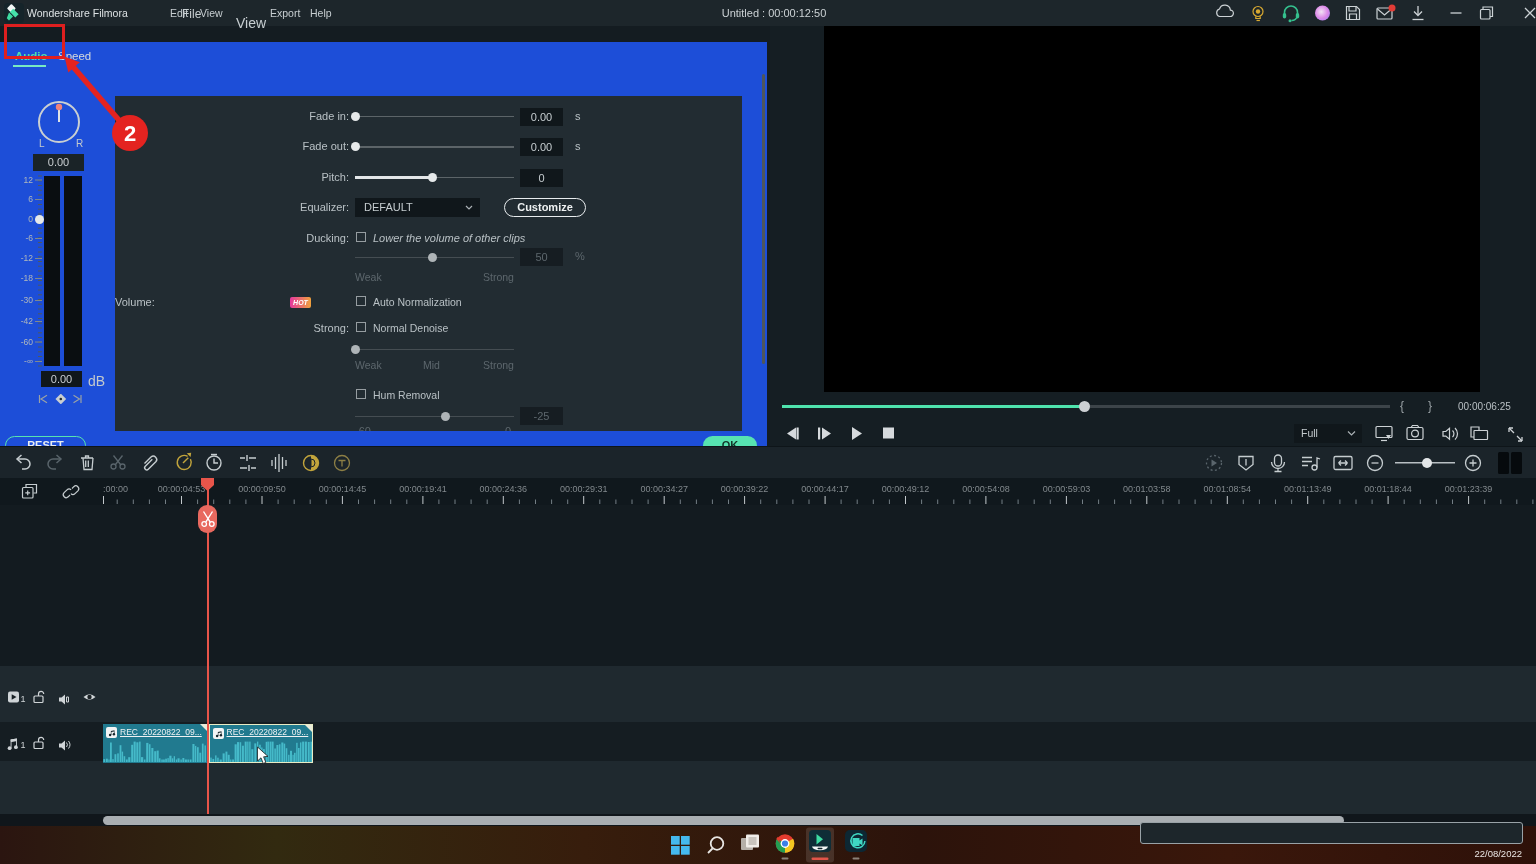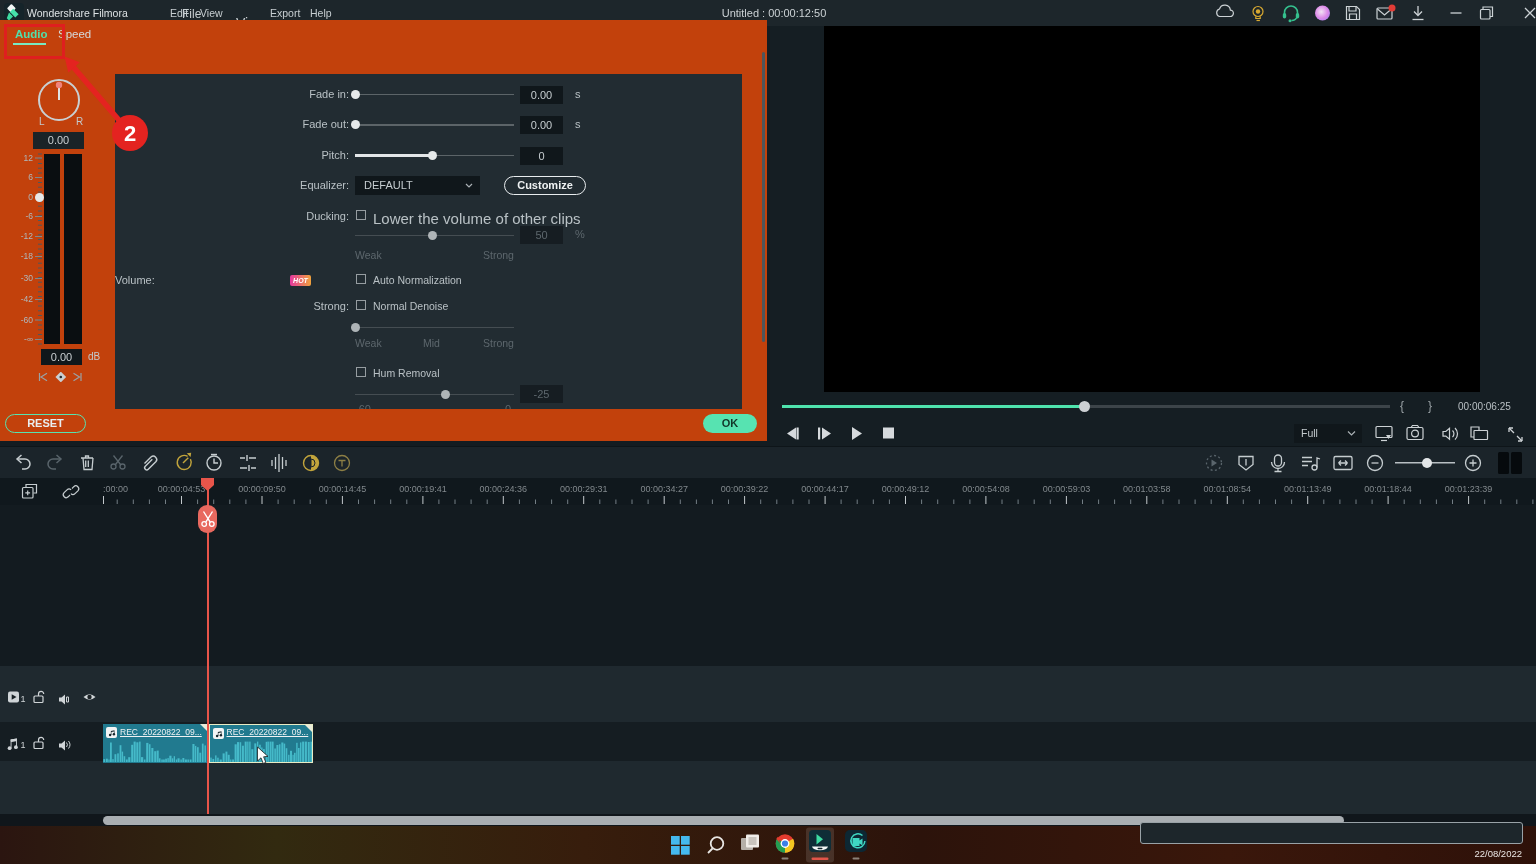--- a/index.html
+++ b/index.html
@@ -74,21 +74,21 @@
 <g stroke="#ccd2d5" fill="none" stroke-width="1.2">
   <rect x="270.5" y="9.5" width="9.5" height="9.5" rx="1"></rect>
   <path d="M273 9.5 v-2.5 h9.5 v9.5 h-2.5"></path>
 </g>
 <g stroke="#ccd2d5" stroke-width="1.3">
   <path d="M315 8 l10 10 M325 8 l-10 10"></path>
 </g>
 </svg>
   </div>
 
-  <div class="abs" id="leftpanel" style="left:0;top:20px;width:767px;height:421px;background:#c2410c;">
+  <div class="abs" id="leftpanel" style="left:0;top:42px;width:767px;height:421px;background:#1d4ed8;">
 
     <div class="abs" style="left:15px;top:8px;color:#4fe0ab;font-size:11.5px;font-weight:bold;">Audio</div>
     <div class="abs" style="left:13px;top:22.5px;width:33px;height:2.5px;background:#79e9c2;"></div>
     <div class="abs" style="left:58px;top:8px;color:#d6dadc;font-size:11.5px;">Speed</div>
 
     <div class="abs" id="inner" style="left:115px;top:54px;width:627px;height:335px;background:#222c32;overflow:hidden;">
 
       <div class="abs lbl" style="left:0;top:13.5px;width:234px;text-align:right;">Fade in:</div>
       <div class="abs" style="left:240px;top:19.5px;width:159px;height:1.5px;background:#5c6468;"></div>
       <div class="abs" style="left:236px;top:15.5px;width:9px;height:9px;border-radius:50%;background:#e6e9ea;"></div>
@@ -111,21 +111,21 @@
       <div class="abs" style="left:240px;top:102px;width:125px;height:19px;background:#10171b;color:#c6cdd0;font-size:11px;line-height:19px;">
         <span style="margin-left:9px;">DEFAULT</span>
         <svg class="abs" style="right:7px;top:7px;" width="8" height="5" viewBox="0 0 8 5">
             <path d="M1 1 L4 4 L7 1" stroke="#aab1b5" stroke-width="1.2" fill="none"></path>
           </svg>
       </div>
       <div class="abs" style="left:389px;top:101.5px;width:82px;height:19px;border:1.5px solid #e8ecee;border-radius:10px;color:#eef1f2;font-size:11px;font-weight:bold;text-align:center;line-height:17px;">Customize</div>
 
       <div class="abs lbl" style="left:0;top:135.5px;width:234px;text-align:right;">Ducking:</div>
       <div class="abs" style="left:241px;top:136px;width:10px;height:10px;border:1px solid #969da1;"></div>
-      <div class="abs lbl" style="left:258px;top:136px;font-size:15px;">Lower the volume of other clips</div>
+      <div class="abs lbl" style="left:258px;top:136px;font-size:11px;font-style:italic;">Lower the volume of other clips</div>
       <div class="abs" style="left:240px;top:160.5px;width:159px;height:1.5px;background:#454d52;"></div>
       <div class="abs" style="left:313px;top:156.5px;width:9px;height:9px;border-radius:50%;background:#aeb4b7;"></div>
       <div class="abs" style="left:405px;top:152px;width:43px;height:18px;background:#161d22;color:#5d676d;font-size:11px;text-align:center;line-height:18px;">50</div>
       <div class="abs dim" style="left:460px;top:154px;font-size:11px;">%</div>
       <div class="abs dim" style="left:240px;top:174.5px;font-size:10.5px;">Weak</div>
       <div class="abs dim" style="left:368px;top:174.5px;font-size:10.5px;">Strong</div>
 
       <div class="abs" style="left:175px;top:200.5px;width:21px;height:11px;border-radius:2px;background:linear-gradient(90deg,#e5399f,#f0a23c);color:#fff;font-size:7px;font-weight:bold;font-style:italic;text-align:center;line-height:11px;">HOT</div>
       <div class="abs lbl" style="left:0;top:199.5px;width:234px;">Volume:</div>
       <div class="abs" style="left:241px;top:200px;width:10px;height:10px;border:1px solid #969da1;"></div>
@@ -217,21 +217,21 @@
         <text x="33" y="109.3" text-anchor="end" fill="#b0b8bc" font-size="8.5" font-family="Liberation Sans">-18</text>
         <text x="33" y="131.3" text-anchor="end" fill="#b0b8bc" font-size="8.5" font-family="Liberation Sans">-30</text>
         <text x="33" y="152.3" text-anchor="end" fill="#b0b8bc" font-size="8.5" font-family="Liberation Sans">-42</text>
         <text x="33" y="172.8" text-anchor="end" fill="#b0b8bc" font-size="8.5" font-family="Liberation Sans">-60</text>
         <text x="33" y="192.3" text-anchor="end" fill="#b0b8bc" font-size="8.5" font-family="Liberation Sans">-∞</text>
       </svg>
     <div class="abs" style="left:44px;top:134px;width:16px;height:190px;background:#0a0e11;"></div>
     <div class="abs" style="left:64px;top:134px;width:18px;height:190px;background:#0a0e11;"></div>
     <div class="abs" style="left:34.5px;top:172.5px;width:9px;height:9px;border-radius:50%;background:#e6e9ea;"></div>
     <div class="abs" style="left:41px;top:329px;width:41px;height:16px;background:#10171b;color:#c9ced1;font-size:11px;text-align:center;line-height:16px;">0.00</div>
-    <div class="abs" style="left:88px;top:331px;color:#c3c9cc;font-size:10px;">dB</div>
+    <div class="abs" style="left:88px;top:331px;color:#c3c9cc;font-size:14px;">dB</div>
     <svg class="abs" style="left:38px;top:352px;" width="46" height="10" viewBox="0 0 46 10">
       <path d="M1.5 1 V9 M9 1.2 L3 5 L9 8.8" stroke="#9aa1a5" stroke-width="1.2" fill="none"></path>
       <rect x="19" y="1.2" width="7.6" height="7.6" fill="#c9ced1" transform="rotate(45 22.8 5)"></rect>
       <circle cx="22.8" cy="5" r="1.3" fill="#222b31"></circle>
       <path d="M43 1 V9 M35.5 1.2 L41.5 5 L35.5 8.8" stroke="#9aa1a5" stroke-width="1.2" fill="none"></path>
     </svg>
 
     <div class="abs" style="left:5px;top:394px;width:81px;height:19px;border:1.5px solid #57e3b1;border-radius:10px;color:#e9edef;font-size:11px;font-weight:bold;text-align:center;line-height:16px;">RESET</div>
     <div class="abs" style="left:703px;top:394px;width:54px;height:19px;background:#57e3b1;border-radius:10px;color:#123629;font-size:11px;font-weight:bold;text-align:center;line-height:19px;">OK</div>
 

